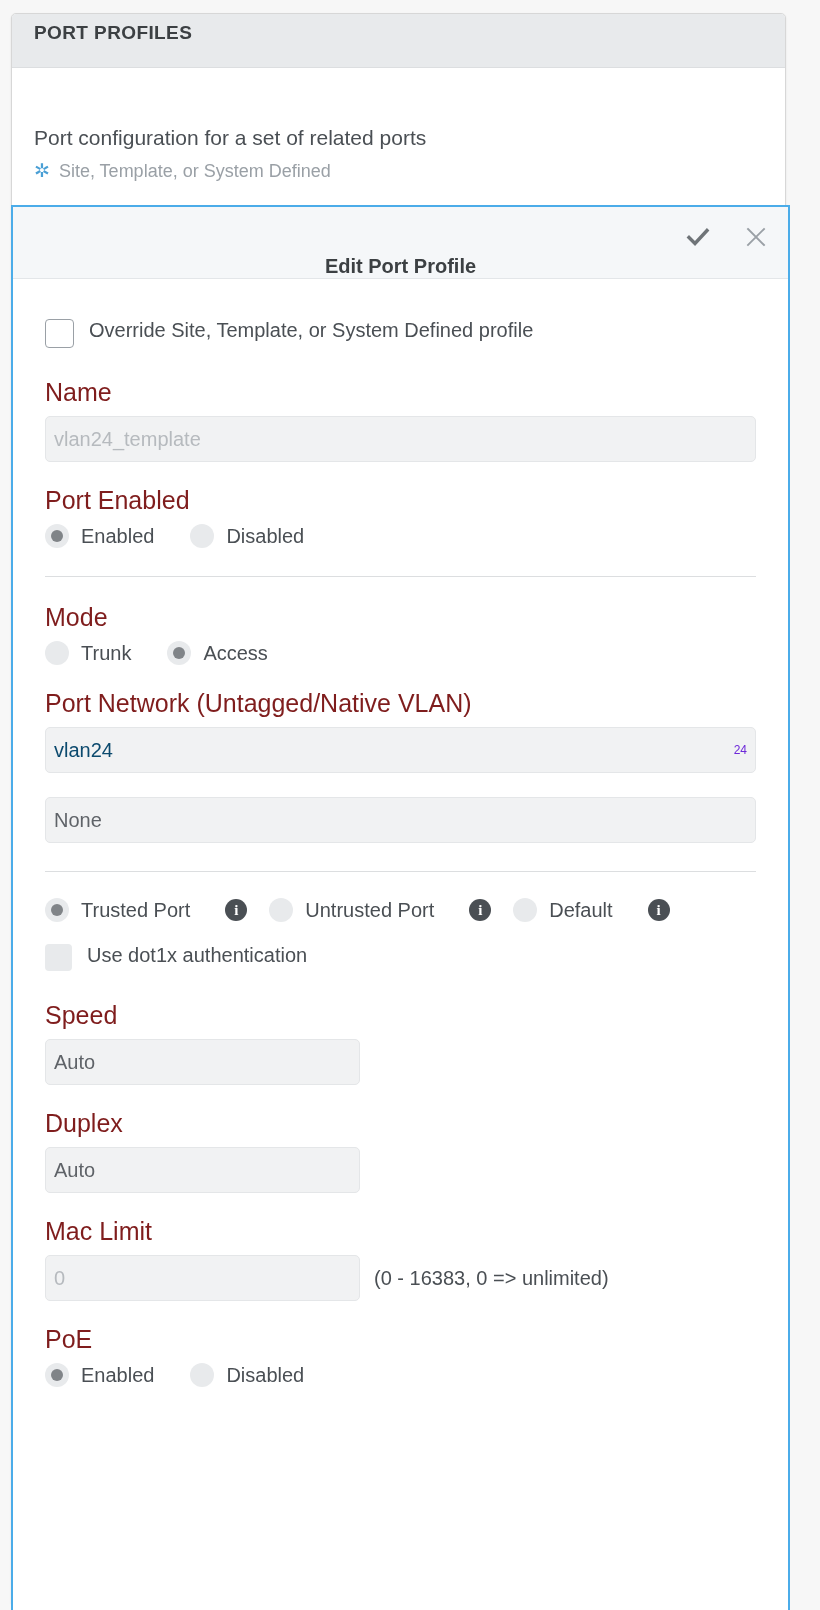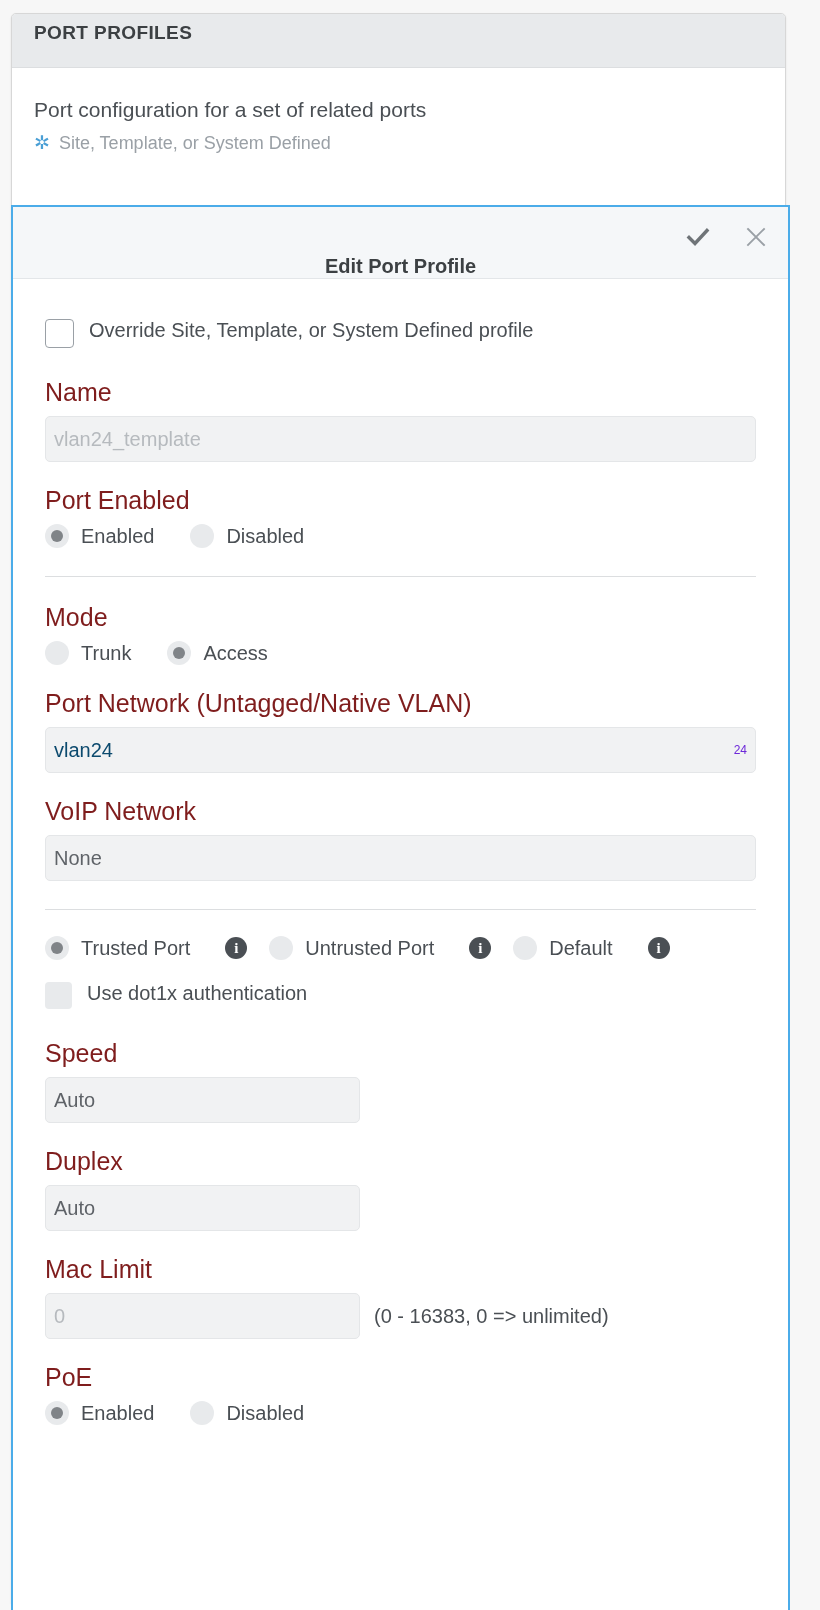--- a/index.html
+++ b/index.html
@@ -39,21 +39,21 @@
     padding: 0 0 16px 22px;
     box-sizing: border-box;
   }
   .card-title {
     font-size: 19px;
     font-weight: bold;
     color: #3c4043;
     letter-spacing: .4px;
   }
   .card-body {
-    padding: 28px 22px 0 22px;
+    padding: 56px 22px 0 22px;
   }
   .card-desc {
     font-size: 21px;
     color: #4a4f54;
     line-height: 1.3;
     margin: 0 0 10px 0;
   }
   .card-sub {
     font-size: 18px;
     color: #9aa0a6;
@@ -312,21 +312,20 @@
       <div class="field-label">Port Network (Untagged/Native VLAN)</div>
       <div class="textbox full">
         <div class="select-row">
           <span class="select-val">vlan24</span>
           <span class="select-id">24</span>
         </div>
       </div>
     </div>
 
     <div class="group" style="margin-bottom:6px;">
-      <div class="field-label">VoIP Network</div>
       <div class="textbox full">None</div>
     </div>
 
     <hr class="sep">
 
     <div class="trust-row" style="margin-bottom:22px;">
       <label class="trust-opt">
         <span class="radio on"></span>
         <span class="radio-label">Trusted Port</span>
       </label>

